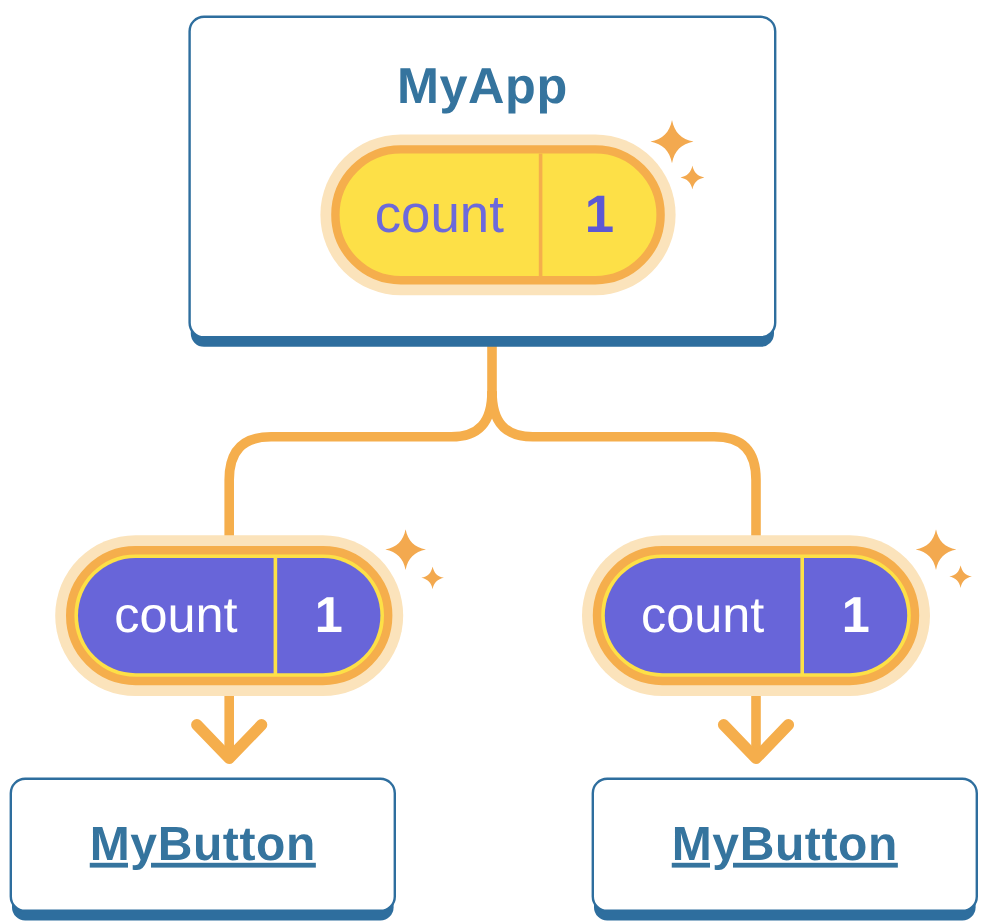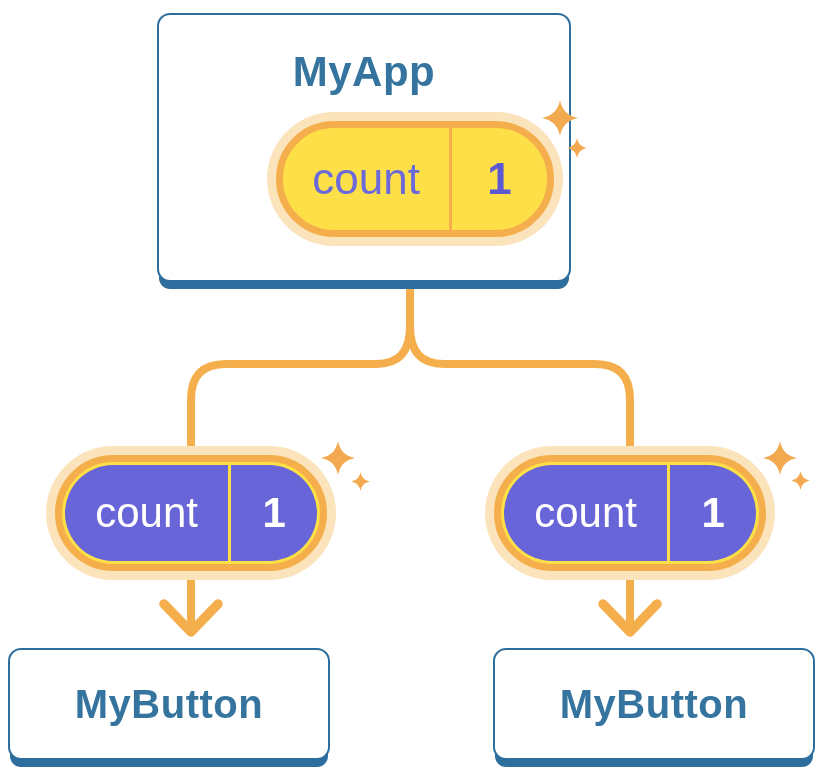--- a/index.html
+++ b/index.html
@@ -29,38 +29,39 @@
     position:absolute;left:0;top:0;z-index:0;
   }
   .card{
     position:absolute;
     background:#FFFFFF;
     border:2.5px solid var(--card_border_blue);
     border-radius:13px;
     box-shadow:0 9px 0 -2px var(--card_border_blue);
     z-index:2;
   }
-  .card-root{left:157px;top:13px;width:414px;height:269px;}
+  .card-root{left:157px;top:13px;width:490px;height:269px;}
   .card-title{
     position:absolute;top:33px;left:0;width:100%;
     text-align:center;
     font-size:42px;font-weight:700;
     letter-spacing:0.5px;
     color:var(--card_text_blue);
   }
   .card-child{
     width:322px;height:112px;
     display:flex;align-items:center;justify-content:center;
   }
   .card-child-left{left:8px;top:648px;}
   .card-child-right{left:493px;top:648px;}
   .child-title{
     font-size:40px;font-weight:700;
     letter-spacing:0.5px;
     color:var(--card_text_blue);
+    text-decoration:underline;
   }
   .pill{
     position:absolute;
     border:7px solid var(--accent_orange);
     border-radius:999px;
     box-shadow:0 0 0 9px var(--halo_orange);
     background:#fde047;
     display:flex;
     align-items:stretch;
     z-index:3;

